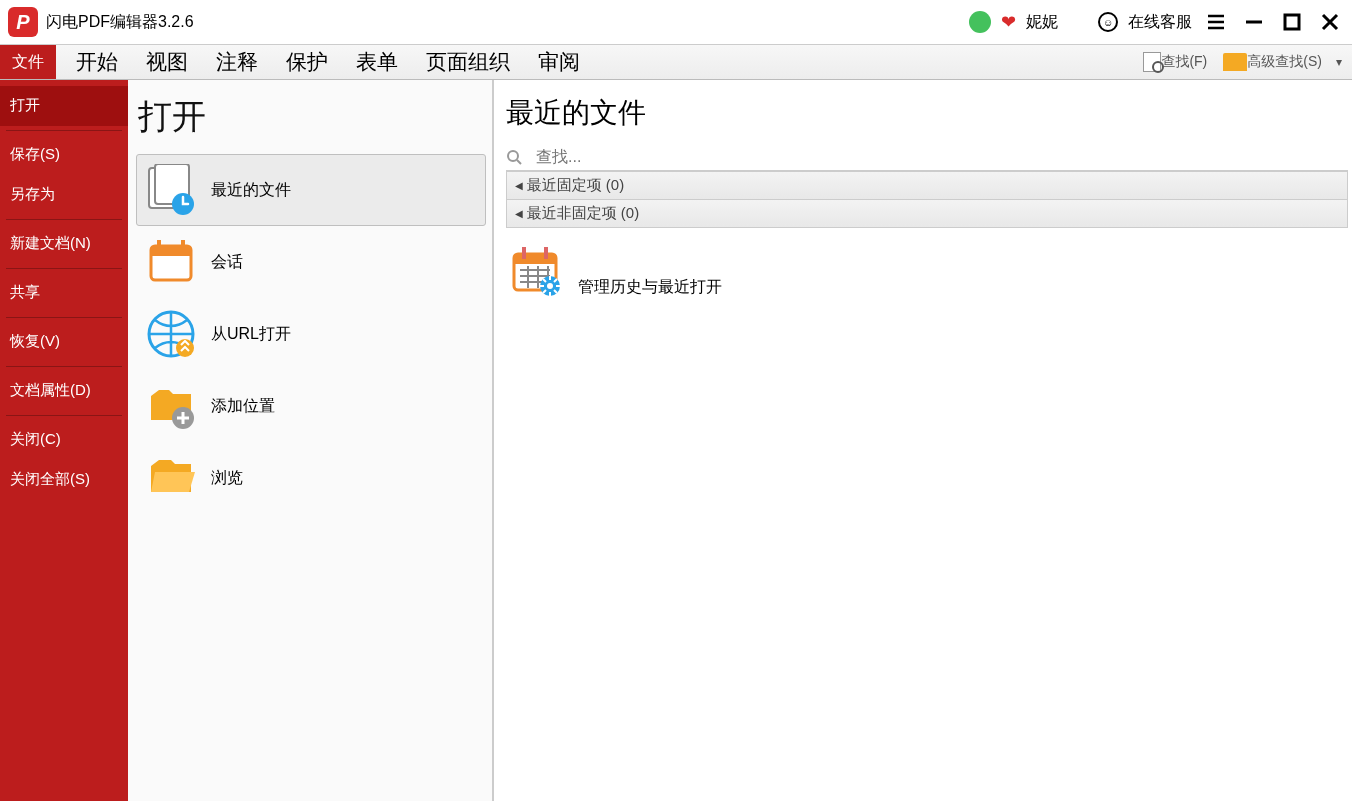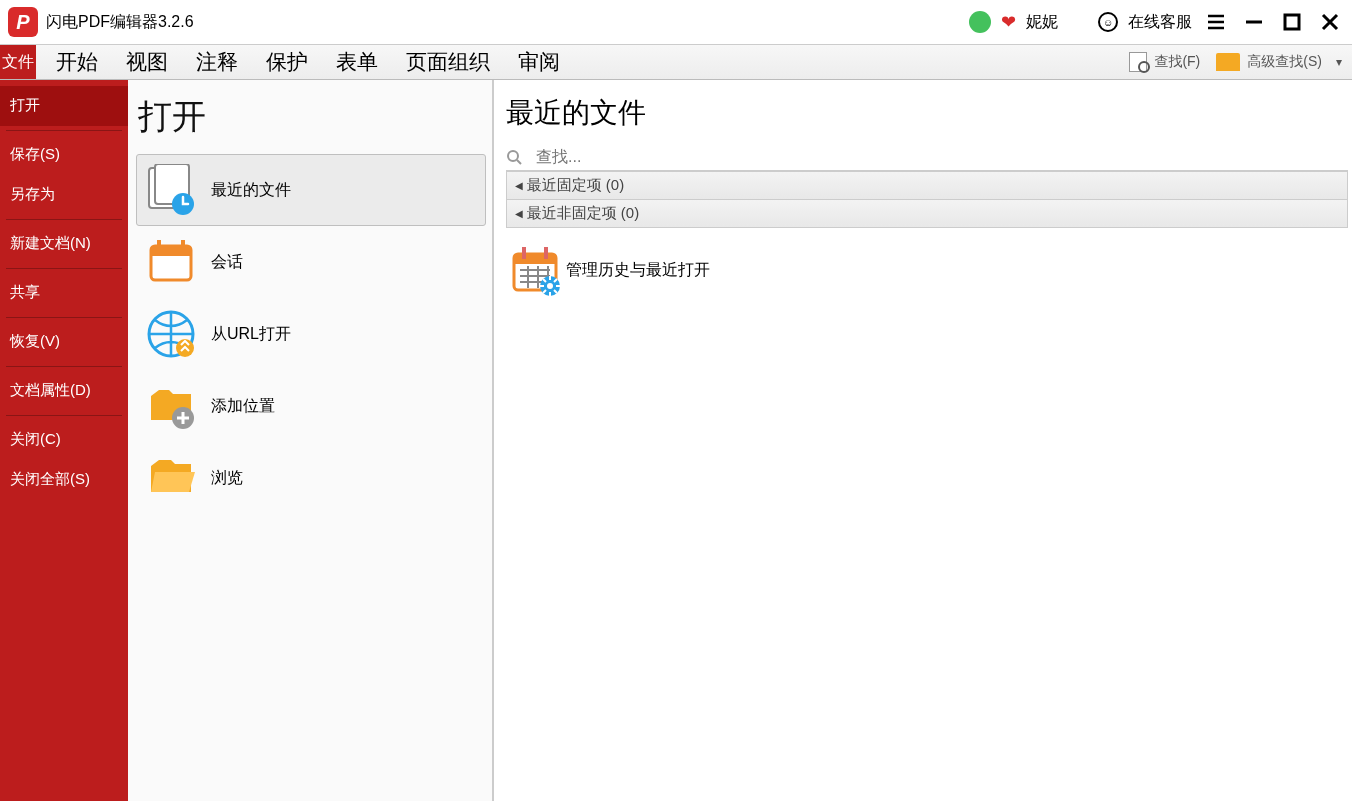--- a/index.html
+++ b/index.html
@@ -66,30 +66,30 @@
   
   .toolbar {
     height: 36px;
     background: linear-gradient(#f7f7f7,#ededed);
     border-top:1px solid #ccc;
     border-bottom:1px solid #bbb;
     display:flex;
     align-items:stretch;
   }
   .tb-file {
-    width:36px;
+    width:56px;
     background:#bc1d1d;
     color:#fff;
     display:flex;align-items:center;justify-content:center;
     font-size:16px;
   }
   .tb-tabs { display:flex; align-items:center; padding-left:20px; gap:28px;}
   .tb-tab { font-size:21px; cursor:pointer;}
   .tb-right { margin-left:auto; display:flex; align-items:center; gap:4px; padding-right:6px;}
-  .search-btn { display:flex; align-items:center; gap:7px; padding:2px 6px; cursor:pointer; font-size:14px; color:#555;}
+  .search-btn { display:flex; align-items:center; gap:0; padding:2px 6px; cursor:pointer; font-size:14px; color:#555;}
   .search-icon-box {width:18px;height:20px;border:1px solid #999;background:#fff;position:relative;}
   .search-icon-box::after{content:"";position:absolute;bottom:-2px;right:-4px;width:8px;height:8px;border:2px solid #555;border-radius:50%;}
   .adv-folder{width:24px;height:18px;background:#f4a923;border-radius:2px 2px 0 0;position:relative;}
   .chev { font-size:12px; color:#555; padding:0 4px;}
   
   .body {
     flex:1;
     display:flex;
     min-height:0;
   }
@@ -146,21 +146,21 @@
   .group-row {
     background:linear-gradient(#f3f3f3,#e8e8e8);
     border:1px solid #ccc;
     padding:4px 8px; font-size:15px; color:#444;
     display:flex; align-items:center; gap:4px;
     cursor:pointer;
   }
   .group-row + .group-row { border-top:none;}
   .tri { font-size:10px;}
   .manage-row {
-    display:flex; align-items:center; gap:2px; padding:14px 2px; cursor:pointer;
+    display:flex; align-items:flex-end; gap:14px; padding:14px 2px; cursor:pointer;
   }
   .manage-row .label { font-size:16px;}
   
   svg { display:block; }
 </style>
 </head>
 <body>
 
 <div class="titlebar">
   <div class="app-logo">P</div>

